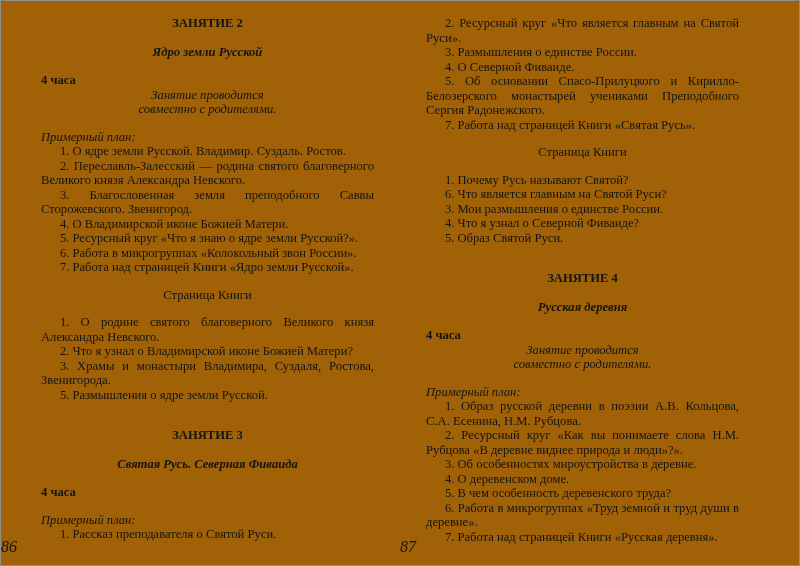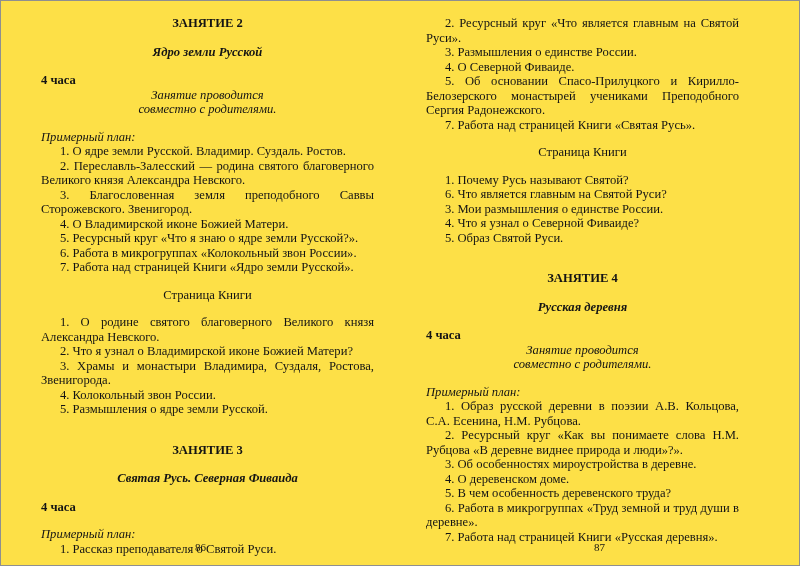--- a/index.html
+++ b/index.html
@@ -2,21 +2,21 @@
 <html lang="ru"><head>
 <meta charset="utf-8">
 <style>
   * { margin: 0; padding: 0; box-sizing: border-box; }
   html, body { background: #ffffff; }
   body { width: 800px; height: 566px; overflow: hidden; }
 
   .spread {
     width: 800px;
     height: 566px;
-    background: #fde047;
+    background: #a16207;
     border: 1px solid #8f8f8f;
     display: flex;
     position: relative;
     font-family: "Liberation Serif", "DejaVu Serif", serif;
     font-size: 12.6px;
     line-height: 14.5px;
     color: #141414;
   }
 
   .page {
@@ -26,22 +26,23 @@
     padding-top: 15px;
   }
   .page-left  { padding-left: 40px; padding-right: 26px; }
   .page-right { padding-left: 26px; padding-right: 60px; }
 
   .page-number {
     position: absolute;
     bottom: 11px;
     left: 0;
     right: 0;
-    text-align: center;
-    font-size: 11px;
+    text-align: left;
+    font-size: 16px;
+    font-style: italic;
   }
 
   .block { margin: 0; }
 
   .b-heading {
     text-align: center;
     font-weight: bold;
     margin-top: 26px;
   }
   .content .b-heading:first-child { margin-top: 0; }
@@ -99,21 +100,20 @@
         <p class="block b-item">2. Переславль-Залесский — родина святого благоверного Великого князя Александра Невского.</p>
         <p class="block b-item">3. Благословенная земля преподобного Саввы Сторожевского. Звенигород.</p>
         <p class="block b-item">4. О Владимирской иконе Божией Матери.</p>
         <p class="block b-item">5. Ресурсный круг «Что я знаю о ядре земли Русской?».</p>
         <p class="block b-item">6. Работа в микрогруппах «Колокольный звон России».</p>
         <p class="block b-item">7. Работа над страницей Книги «Ядро земли Русской».</p>
         <p class="block b-center-label">Страница Книги</p>
         <p class="block b-item">1. О родине святого благоверного Великого князя Александра Невского.</p>
         <p class="block b-item">2. Что я узнал о Владимирской иконе Божией Матери?</p>
         <p class="block b-item">3. Храмы и монастыри Владимира, Суздаля, Ростова, Звенигорода.</p>
-        <p class="block b-item">4. Колокольный звон России.</p>
         <p class="block b-item">5. Размышления о ядре земли Русской.</p>
         <p class="block b-heading">ЗАНЯТИЕ 3</p>
         <p class="block b-title">Святая Русь. Северная Фиваида</p>
         <p class="block b-hours">4 часа</p>
         <p class="block b-label">Примерный план:</p>
         <p class="block b-item">1. Рассказ преподавателя о Святой Руси.</p>
       </div>
     <div class="page-number">86</div>
   </div>
 

